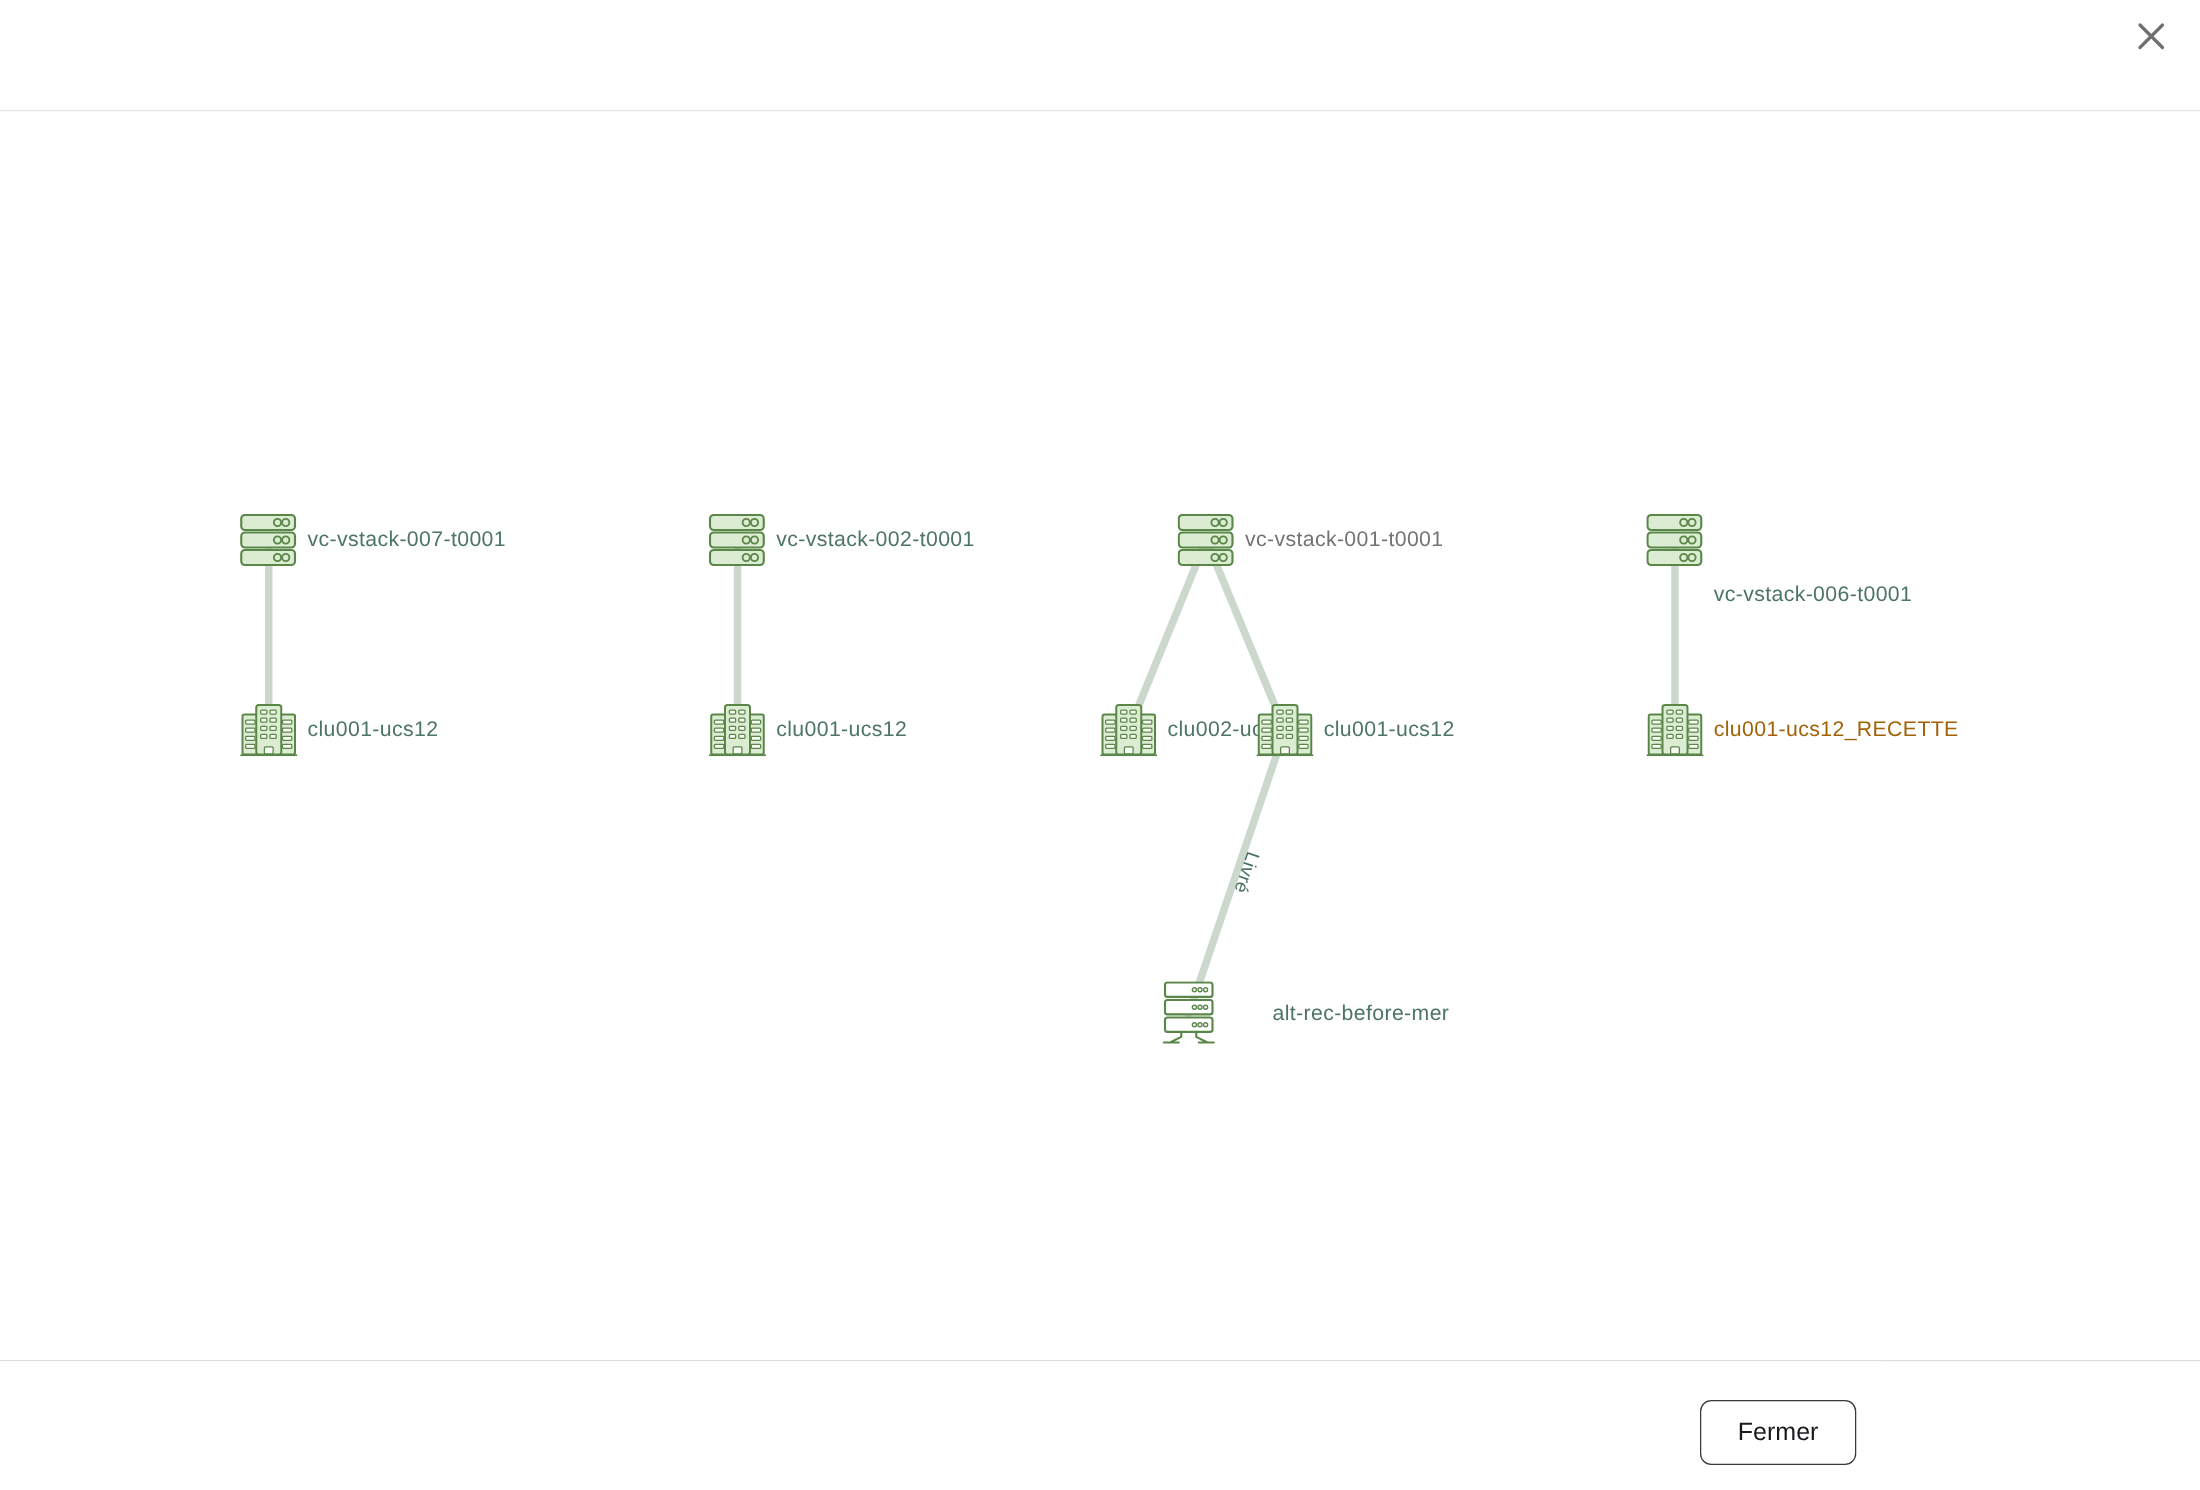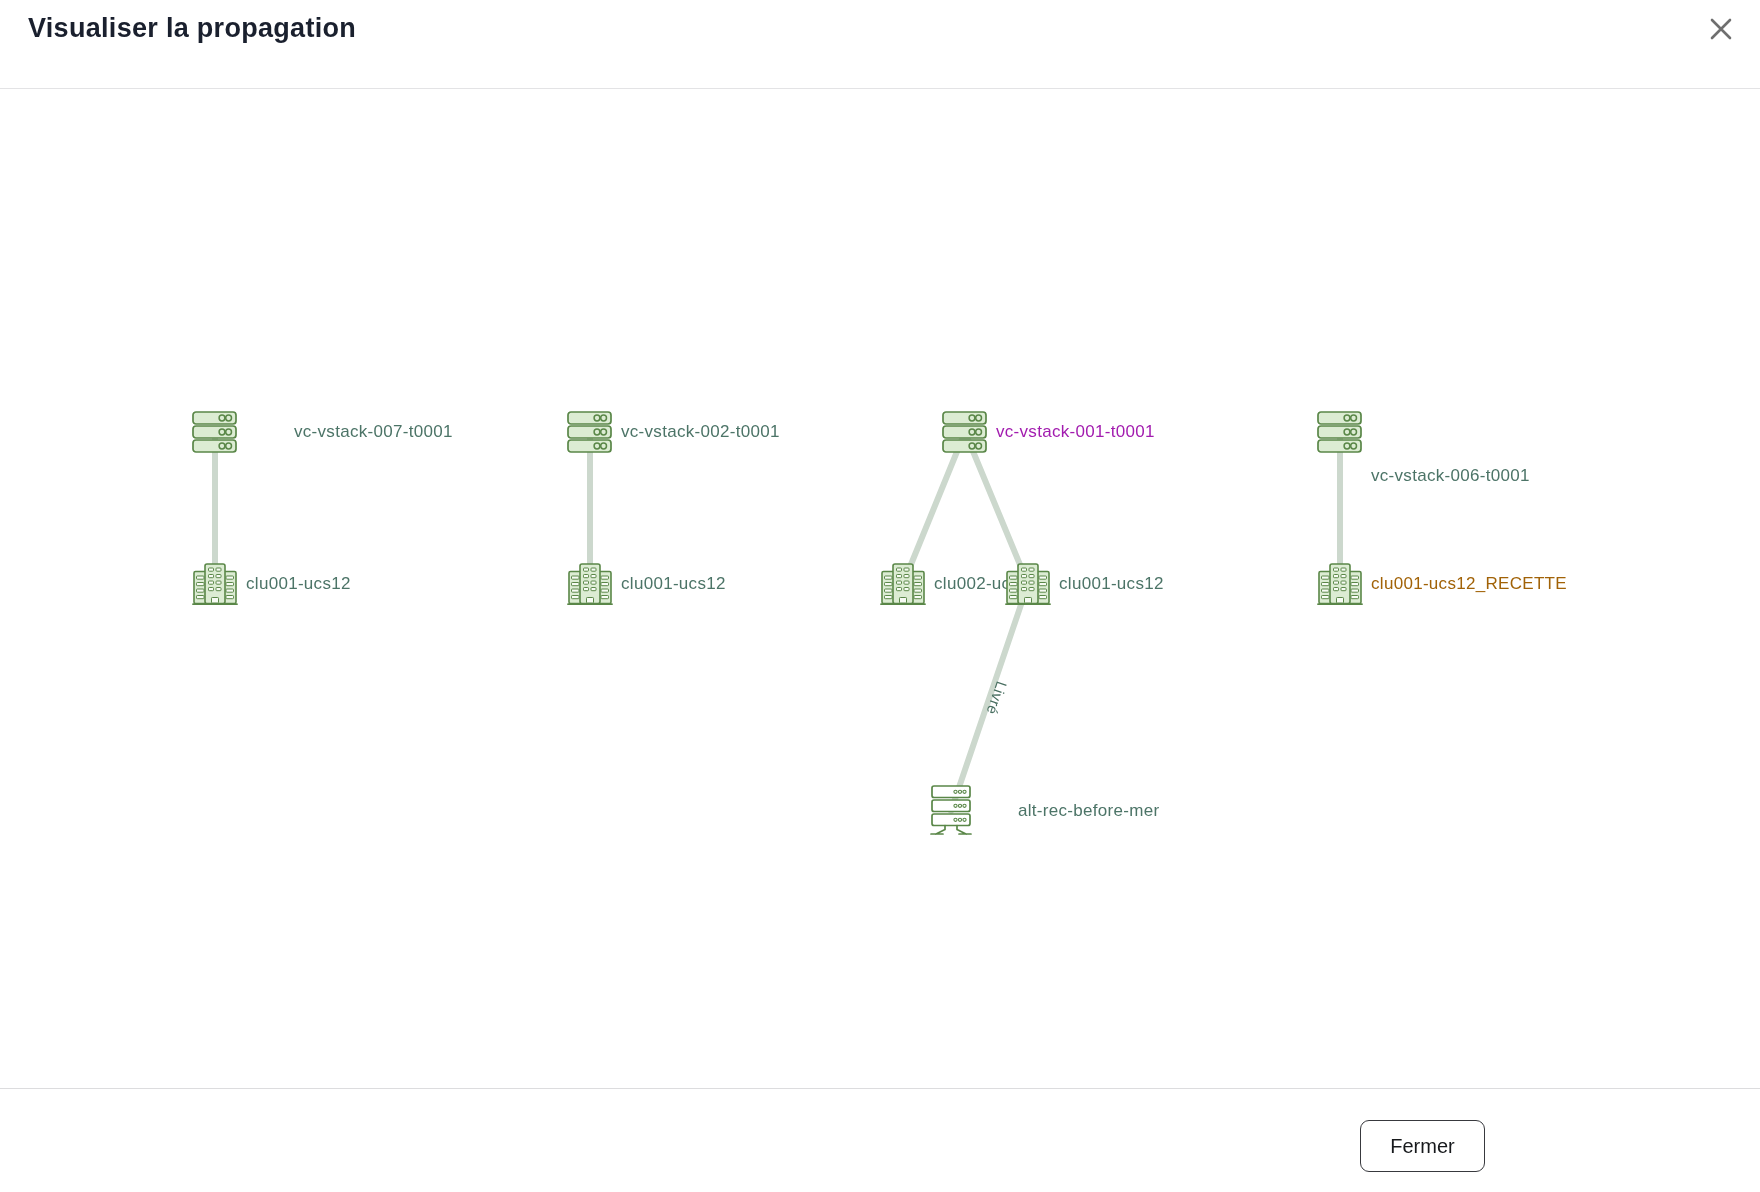--- a/index.html
+++ b/index.html
@@ -114,21 +114,21 @@
       <line x1="965" y1="432" x2="903" y2="584" stroke="#ccd8cd" stroke-width="6" stroke-linecap="round"></line>
       <line x1="965" y1="432" x2="1028" y2="584" stroke="#ccd8cd" stroke-width="6" stroke-linecap="round"></line>
       <line x1="1340" y1="432" x2="1340" y2="584" stroke="#ccd8cd" stroke-width="6" stroke-linecap="round"></line>
       <line x1="1028" y1="584" x2="951" y2="811" stroke="#ccd8cd" stroke-width="6" stroke-linecap="round"></line>
     </svg>
 <div class="edge-label" style="left: 996.5px; top: 697.5px; transform: translate(-50%, -50%) rotate(108.7deg);">Livré</div>
     <div class="graph-node" style="left: 192px; top: 411px; height: 42px;">
       <svg class="node-icon" width="46" height="42">
         <use href="#server-stack"></use>
       </svg>
-      <span class="node-label" style="color: rgb(76, 116, 103); margin-left: 48px;">vc-vstack-007-t0001</span>
+      <span class="node-label" style="color: rgb(76, 116, 103);">vc-vstack-007-t0001</span>
     </div>
     <div class="graph-node" style="left: 192px; top: 563px; height: 42px;">
       <svg class="node-icon" width="46" height="42">
         <use href="#cluster-building"></use>
       </svg>
       <span class="node-label" style="color: rgb(76, 116, 103);">clu001-ucs12</span>
     </div>
     <div class="graph-node" style="left: 567px; top: 411px; height: 42px;">
       <svg class="node-icon" width="46" height="42">
         <use href="#server-stack"></use>
@@ -138,21 +138,21 @@
     <div class="graph-node" style="left: 567px; top: 563px; height: 42px;">
       <svg class="node-icon" width="46" height="42">
         <use href="#cluster-building"></use>
       </svg>
       <span class="node-label" style="color: rgb(76, 116, 103);">clu001-ucs12</span>
     </div>
     <div class="graph-node" style="left: 942px; top: 411px; height: 42px;">
       <svg class="node-icon" width="46" height="42">
         <use href="#server-stack"></use>
       </svg>
-      <span class="node-label" style="color: #a21caf;">vc-vstack-001-t0001</span>
+      <span class="node-label" style="color: #737373;">vc-vstack-001-t0001</span>
     </div>
     <div class="graph-node" style="left: 880px; top: 563px; height: 42px;">
       <svg class="node-icon" width="46" height="42">
         <use href="#cluster-building"></use>
       </svg>
       <span class="node-label" style="color: rgb(76, 116, 103);">clu002-ucs12</span>
     </div>
     <div class="graph-node" style="left: 1005px; top: 563px; height: 42px;">
       <svg class="node-icon" width="46" height="42">
         <use href="#cluster-building"></use>
@@ -173,21 +173,20 @@
     </div>
     <div class="graph-node" style="left: 1317px; top: 563px; height: 42px;">
       <svg class="node-icon" width="46" height="42">
         <use href="#cluster-building"></use>
       </svg>
       <span class="node-label" style="color: #a16207;">clu001-ucs12_RECETTE</span>
     </div>
   </div>
 
 <div class="modal-header">
-  <div class="modal-title">Visualiser la propagation</div>
   <button class="close-btn" aria-label="close">
     <svg width="26" height="26" viewBox="0 0 26 26">
       <path d="M4 4 L22 22 M22 4 L4 22" stroke="#6f6f6f" stroke-width="2.6" stroke-linecap="round" fill="none"></path>
     </svg>
   </button>
 </div>
 <div class="header-divider"></div>
 
 <div class="footer-divider"></div>
 <div class="modal-footer">

